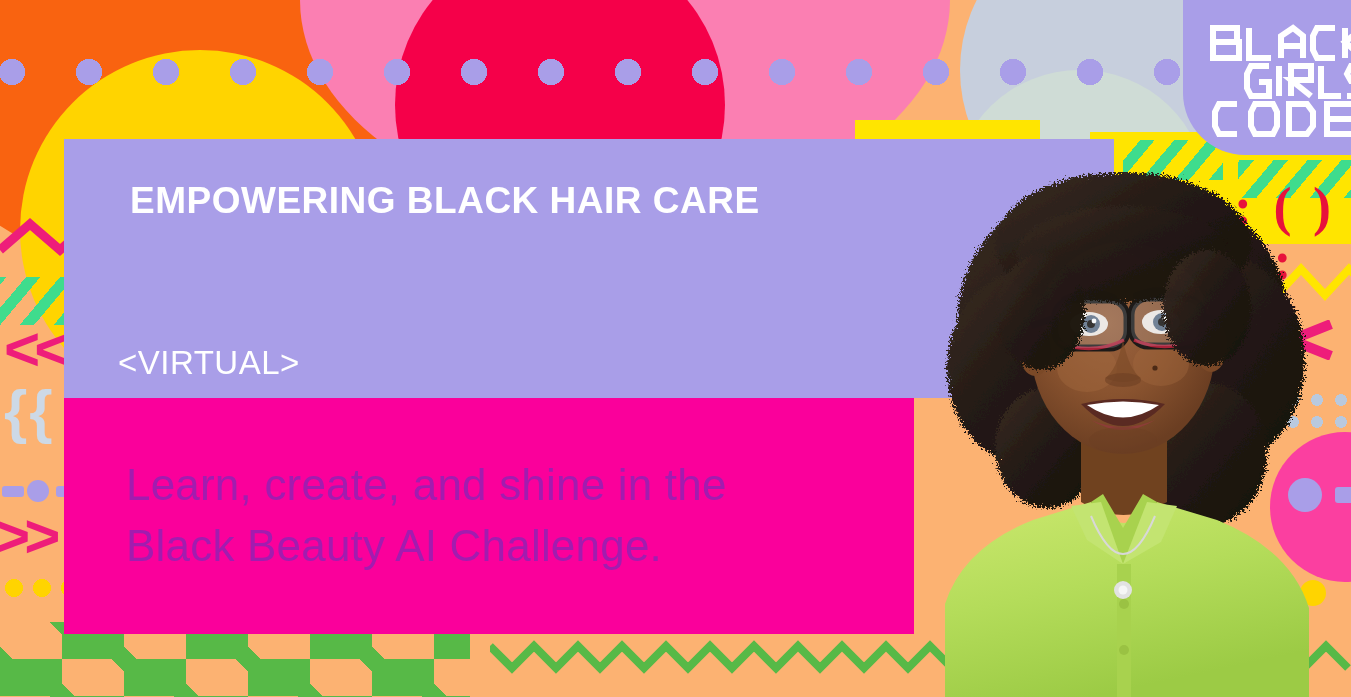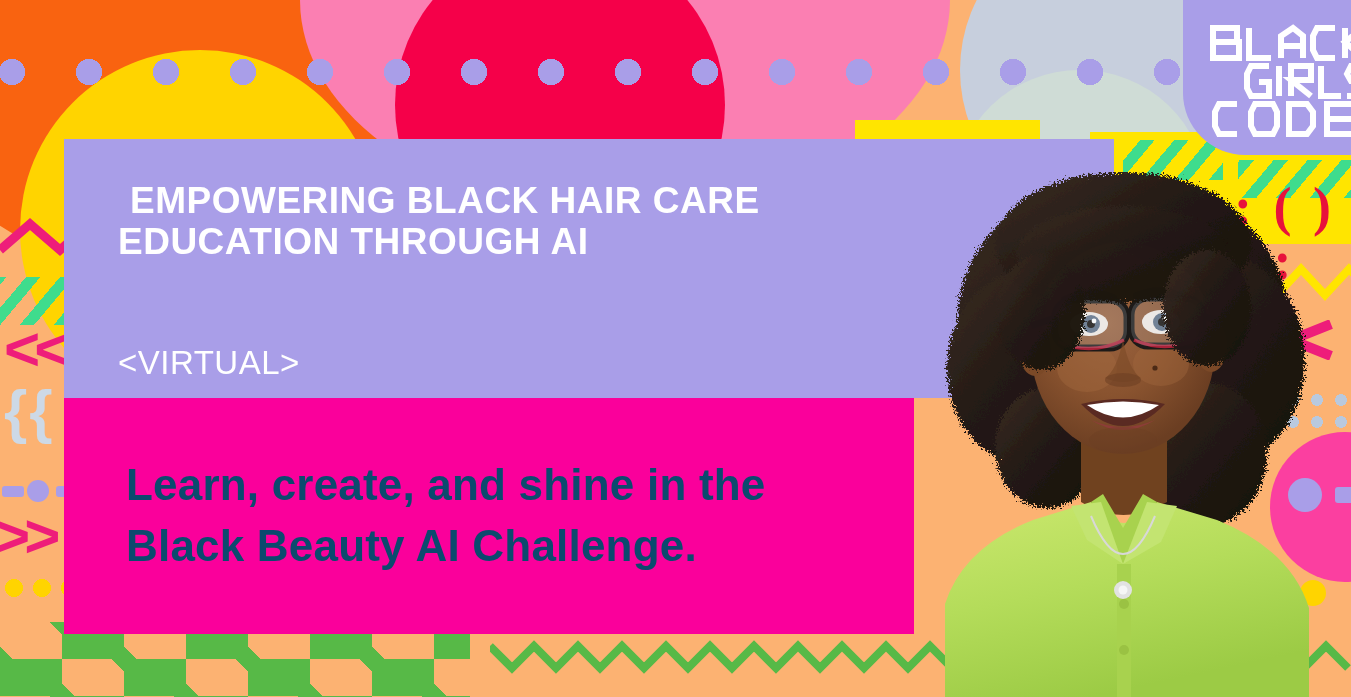--- a/index.html
+++ b/index.html
@@ -144,21 +144,21 @@
     text-transform:uppercase;
   }
   .title .l1{display:block;padding-left:12px;}
   .title .l2{display:block;}
   .virtual{
     left:118px;top:296px;
     color:#ffffff;font-size:33px;font-weight:400;letter-spacing:0.5px;margin-top:48px;
   }
   .tagline{
     left:126px;top:455px;width:790px;
-    color:#0c4a6e;font-size:44px;font-weight:700;
+    color:#a21caf;font-size:44px;font-weight:400;
     line-height:1.38;letter-spacing:0.2px;
   }
   .tagline span{display:block;}
 
   
   #logo-badge{
     left:1183px;top:-40px;width:210px;height:195px;
     background:#a99ee8;
     border-bottom-left-radius:62px;
     z-index:7;
@@ -331,21 +331,20 @@
       <g filter="url(#fuzz)" opacity="0.98">
         <ellipse cx="218" cy="82" rx="106" ry="48" fill="url(#hairG)"></ellipse>
         <ellipse cx="136" cy="140" rx="44" ry="58" fill="url(#hairG)"></ellipse>
         <ellipse cx="302" cy="136" rx="44" ry="58" fill="url(#hairG)"></ellipse>
       </g>
     </svg>
   </div>
 
   <div class="abs panel-text title">
     <span class="l1">EMPOWERING BLACK HAIR CARE</span>
-    <span class="l2">EDUCATION THROUGH AI</span>
   </div>
 
   <div class="abs panel-text virtual">&lt;VIRTUAL&gt;</div>
 
   <div class="abs panel-text tagline">
     <span>Learn, create, and shine in the</span>
     <span>Black Beauty AI Challenge.</span>
   </div>
 
   <div class="abs" id="logo-badge"></div>

